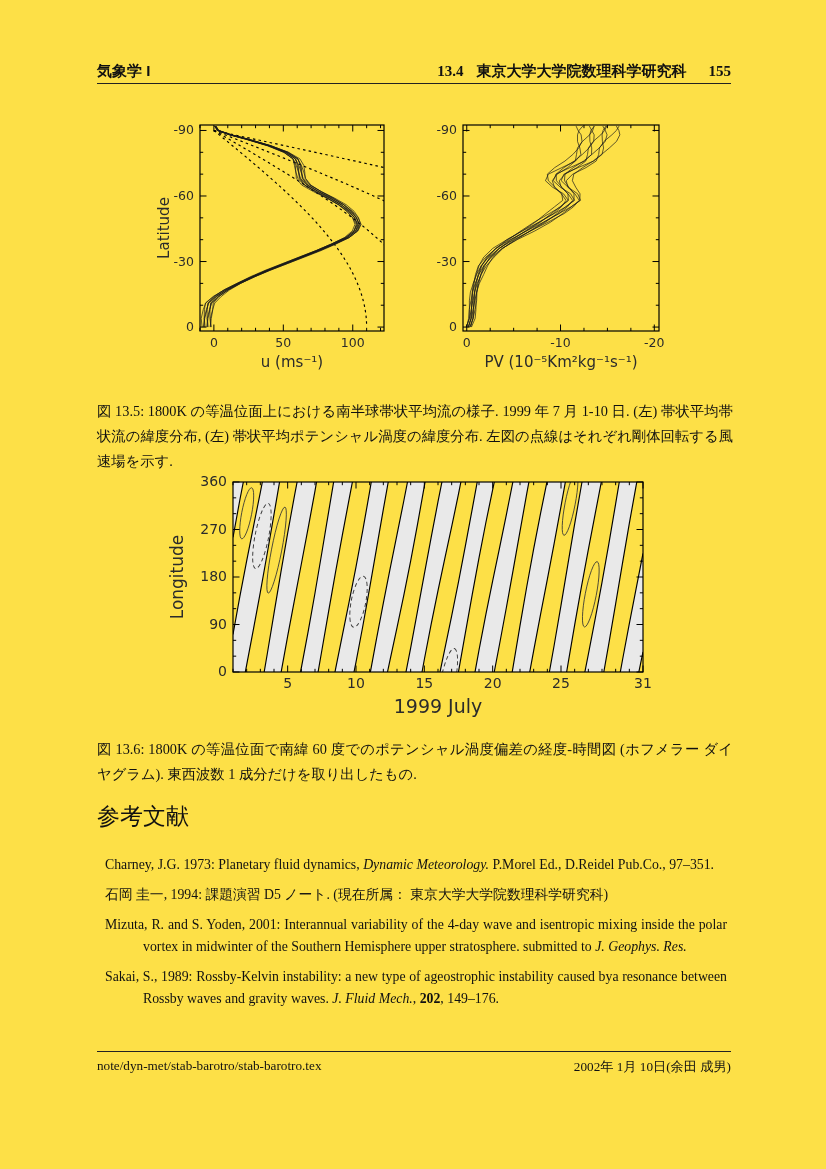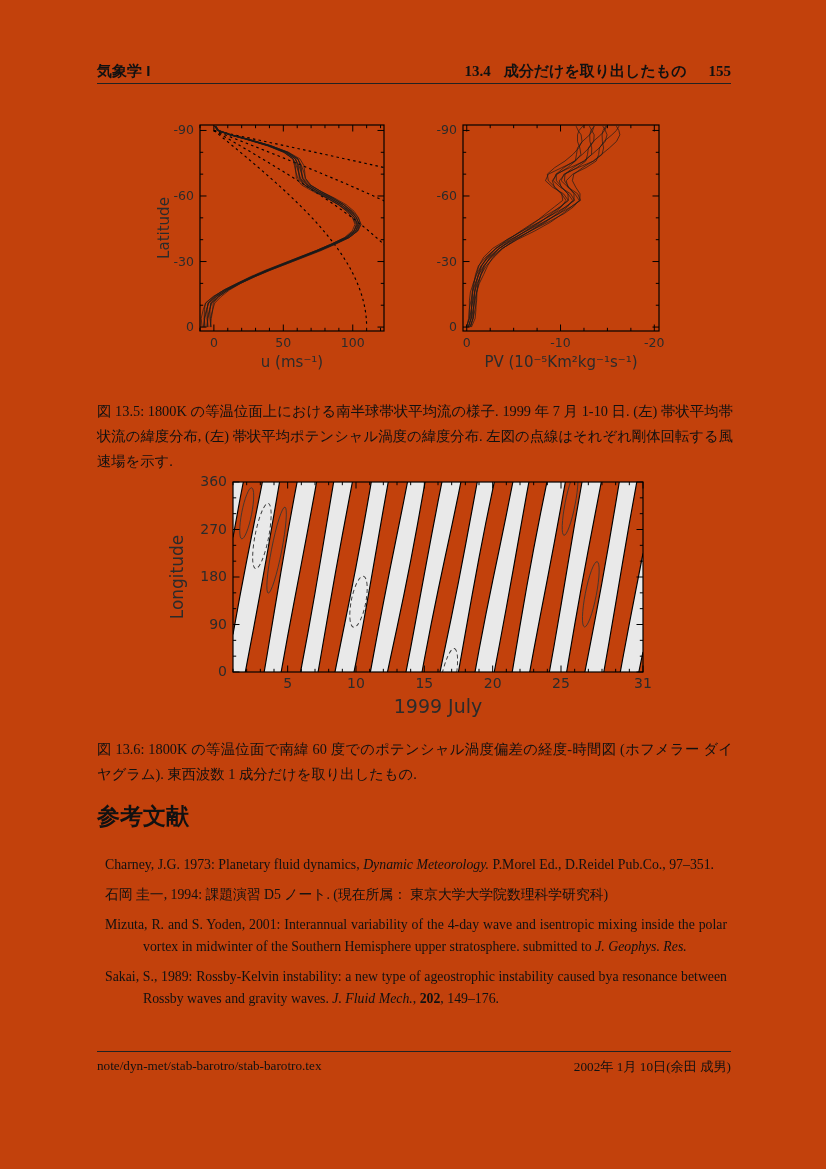--- a/index.html
+++ b/index.html
@@ -1,55 +1,55 @@
 <!DOCTYPE html>
 <html><head>
 <meta charset="utf-8">
 <style>
   html,body{margin:0;padding:0;background:#fff;}
-  .page{position:relative;width:826px;height:1169px;background:#c2410c;overflow:hidden;
+  .page{position:relative;width:826px;height:1169px;background:#fde047;overflow:hidden;
         color:#111;font-family:"Liberation Serif","DejaVu Serif",serif;}
   .header{position:absolute;left:97px;top:62px;width:634px;height:21px;
           border-bottom:1px solid #222;display:flex;justify-content:space-between;
           font-size:15px;font-weight:bold;}
   .header .hl{font-family:"Liberation Sans","DejaVu Sans",sans-serif;}
   .header .hr{display:flex;align-items:baseline;justify-content:flex-end;}
   .header .hr .sec-no{font-family:"Liberation Serif",serif;margin-right:13px;}
   .header .hr .sec-title{font-family:"Liberation Sans","DejaVu Sans",sans-serif;}
   .header .hr .pg-no{font-family:Liberation Serif, serif;margin-left:22px;}
   svg{position:absolute;overflow:visible;}
   #chart-wind{left:157px;top:115px;}
   #chart-pv{left:413px;top:115px;}
   #chart-hov{left:161px;top:470px;}
   .caption{position:absolute;left:97px;width:636px;margin:0;font-size:14.3px;
            line-height:25px;text-align:justify;}
   #cap135{top:399px;}
   #cap136{top:737px;}
   .refs-heading{position:absolute;left:97px;top:801px;margin:0;font-size:23px;
-                font-weight:bold;font-family:"Liberation Sans","DejaVu Sans",sans-serif;}
+                font-weight:normal;font-family:"Liberation Sans","DejaVu Sans",sans-serif;}
   .refs{position:absolute;left:97px;top:846px;width:638px;margin:0;padding:0;
         list-style:none;font-size:13.8px;line-height:22px;text-align:justify;}
   .refs li{padding-left:38px;text-indent:-38px;margin:8px;}
   .refs .it{font-style:italic;}
   .refs .bd{font-weight:bold;}
   .footer-rule{position:absolute;left:97px;top:1051px;width:634px;border-top:1px solid #222;}
   .footer{position:absolute;left:97px;top:1058px;width:634px;display:flex;
           justify-content:space-between;font-size:13.2px;}
   text{font-family:"DejaVu Sans","Liberation Sans",sans-serif;fill:#2b2b2b;}
 </style>
 </head>
 <body>
 
 <div class="page">
 
   <div class="header">
     <span class="hl">気象学 I</span>
     <span class="hr">
       <span class="sec-no">13.4</span>
-      <span class="sec-title">成分だけを取り出したもの</span>
+      <span class="sec-title">東京大学大学院数理科学研究科</span>
       <span class="pg-no">155</span>
     </span>
   </div>
 
   <svg id="chart-wind" width="250" height="268">
       <defs>
         <clipPath id="zonal-wind-profile-clip">
           <rect x="43" y="10" width="184" height="206"></rect>
         </clipPath>
       </defs>

